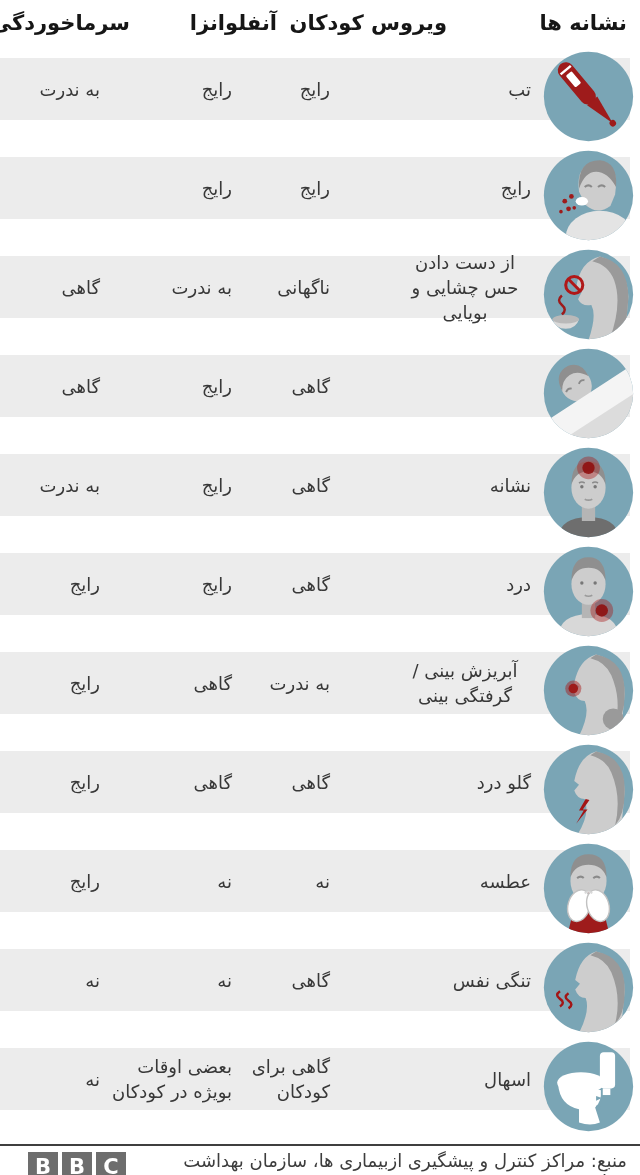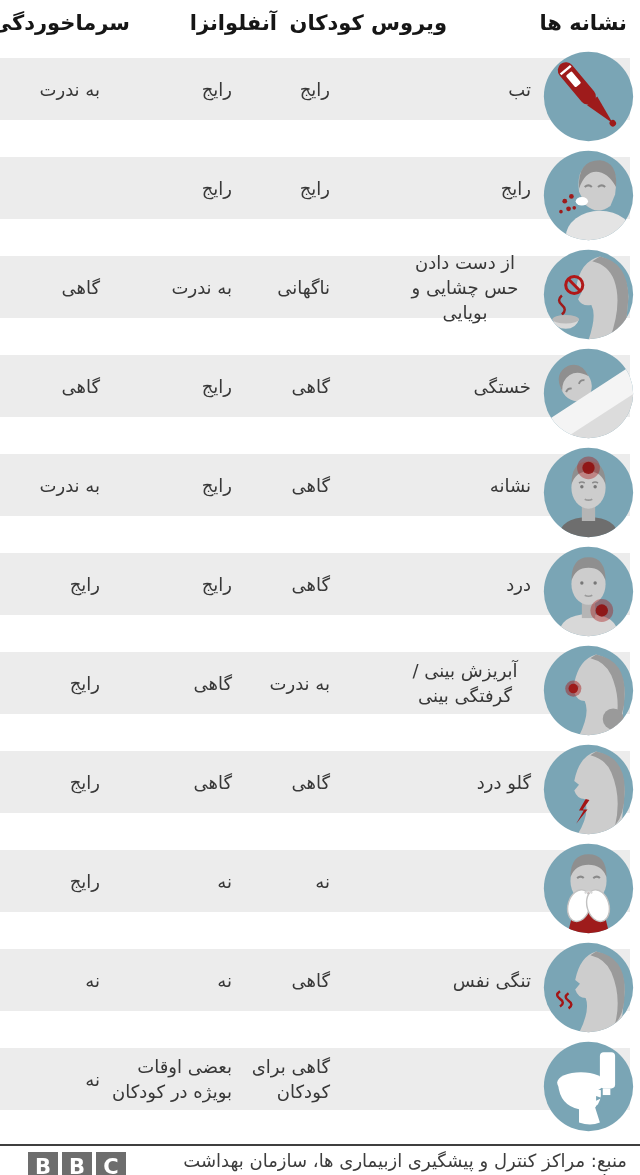--- a/index.html
+++ b/index.html
@@ -147,21 +147,20 @@
               <g transform="rotate(-33 50 50)">
   <ellipse cx="44" cy="35" rx="16" ry="18" fill="#cdcdcd"></ellipse>
   <path d="M28 33 Q30 12 48 14 Q62 17 60 35 Q54 23 44 23 Q34 23 28 33 Z" fill="#8f8f8f"></path>
   <path d="M31 36 q4 -3 7 0 M47 36 q4 -3 7 0" stroke="#8a8a8a" stroke-width="2" fill="none"></path>
   <rect x="-15" y="50" width="130" height="28" rx="14" fill="#f4f4f4"></rect>
   <rect x="-25" y="76" width="150" height="45" fill="#dcdcdc"></rect>
               </g>
             </g>
           </svg>
         </div>
-    <div class="cell cell-symptom">خستگی</div>
     <div class="cell cell-corona">گاهی</div>
     <div class="cell cell-flu">رایج</div>
     <div class="cell cell-cold">گاهی</div>
   </div>
 
   <div class="row" style="top: 454px;">
     <div class="band"></div>
     <div class="icon-wrap">
           <svg viewBox="0 0 100 100">
             <defs>
@@ -285,20 +284,21 @@
   <g transform="rotate(16 40 68)">
                 <ellipse cx="40" cy="68" rx="11.5" ry="17" fill="#fff" stroke="#c2c2c2" stroke-width="1.5"></ellipse>
               </g>
   <g transform="rotate(-16 60 68)">
                 <ellipse cx="60" cy="68" rx="11.5" ry="17" fill="#fff" stroke="#c2c2c2" stroke-width="1.5"></ellipse>
               </g>
   <path d="M46 55 q4 -3 8 0" stroke="#d9d9d9" stroke-width="2" fill="none"></path>
             </g>
           </svg>
         </div>
+    <div class="cell cell-symptom">عطسه</div>
     <div class="cell cell-corona">نه</div>
     <div class="cell cell-flu">نه</div>
     <div class="cell cell-cold">رایج</div>
   </div>
 
   <div class="row" style="top: 949px;">
     <div class="band"></div>
     <div class="icon-wrap">
           <svg viewBox="0 0 100 100">
             <defs>
@@ -326,20 +326,21 @@
     <div class="icon-wrap">
           <svg viewBox="0 0 100 100">
             <circle cx="50" cy="50" r="47" fill="#7aa5b5"></circle>
   <rect x="62" y="14" width="16" height="38" rx="4" fill="#fff"></rect>
   <rect x="65" y="52" width="8" height="7" fill="#fff"></rect>
   <ellipse cx="42" cy="46" rx="25" ry="11" fill="#fff"></ellipse>
   <path d="M18 48 Q20 70 40 74 L40 88 Q52 92 62 88 L57 72 Q64 66 63 54 L52 50 Z" fill="#fff"></path>
   <path d="M58 60 l6 2 l-6 3 z M58 70 l6 2 l-6 3 z" fill="#7aa5b5"></path>
           </svg>
         </div>
+    <div class="cell cell-symptom">اسهال</div>
     <div class="cell cell-corona">گاهی برای کودکان</div>
     <div class="cell cell-flu">بعضی اوقات بویژه در کودکان</div>
     <div class="cell cell-cold">نه</div>
   </div>
 </div>
 
   <div class="footer-line"></div>
   <div class="source">منبع: مراکز کنترل و پیشگیری ازبیماری ها، سازمان بهداشت جهانی</div>
   <div class="bbc-logo">
     <span class="bbc-block">B</span>

